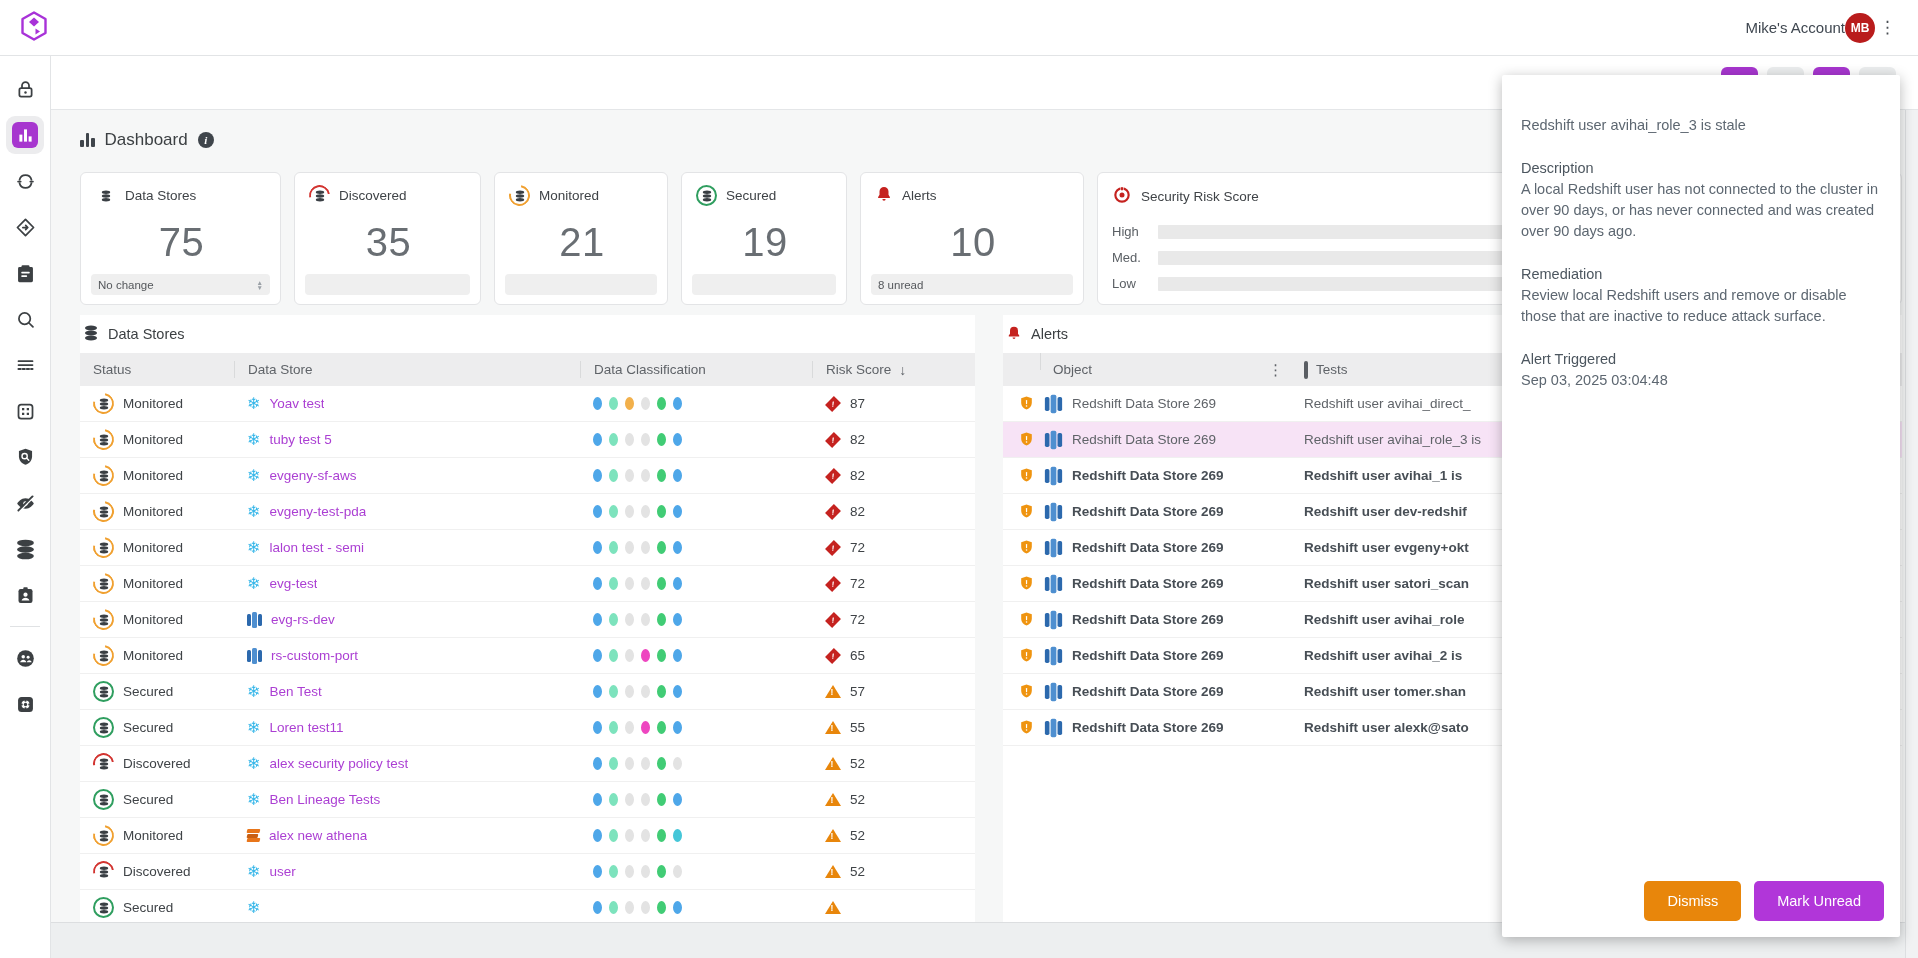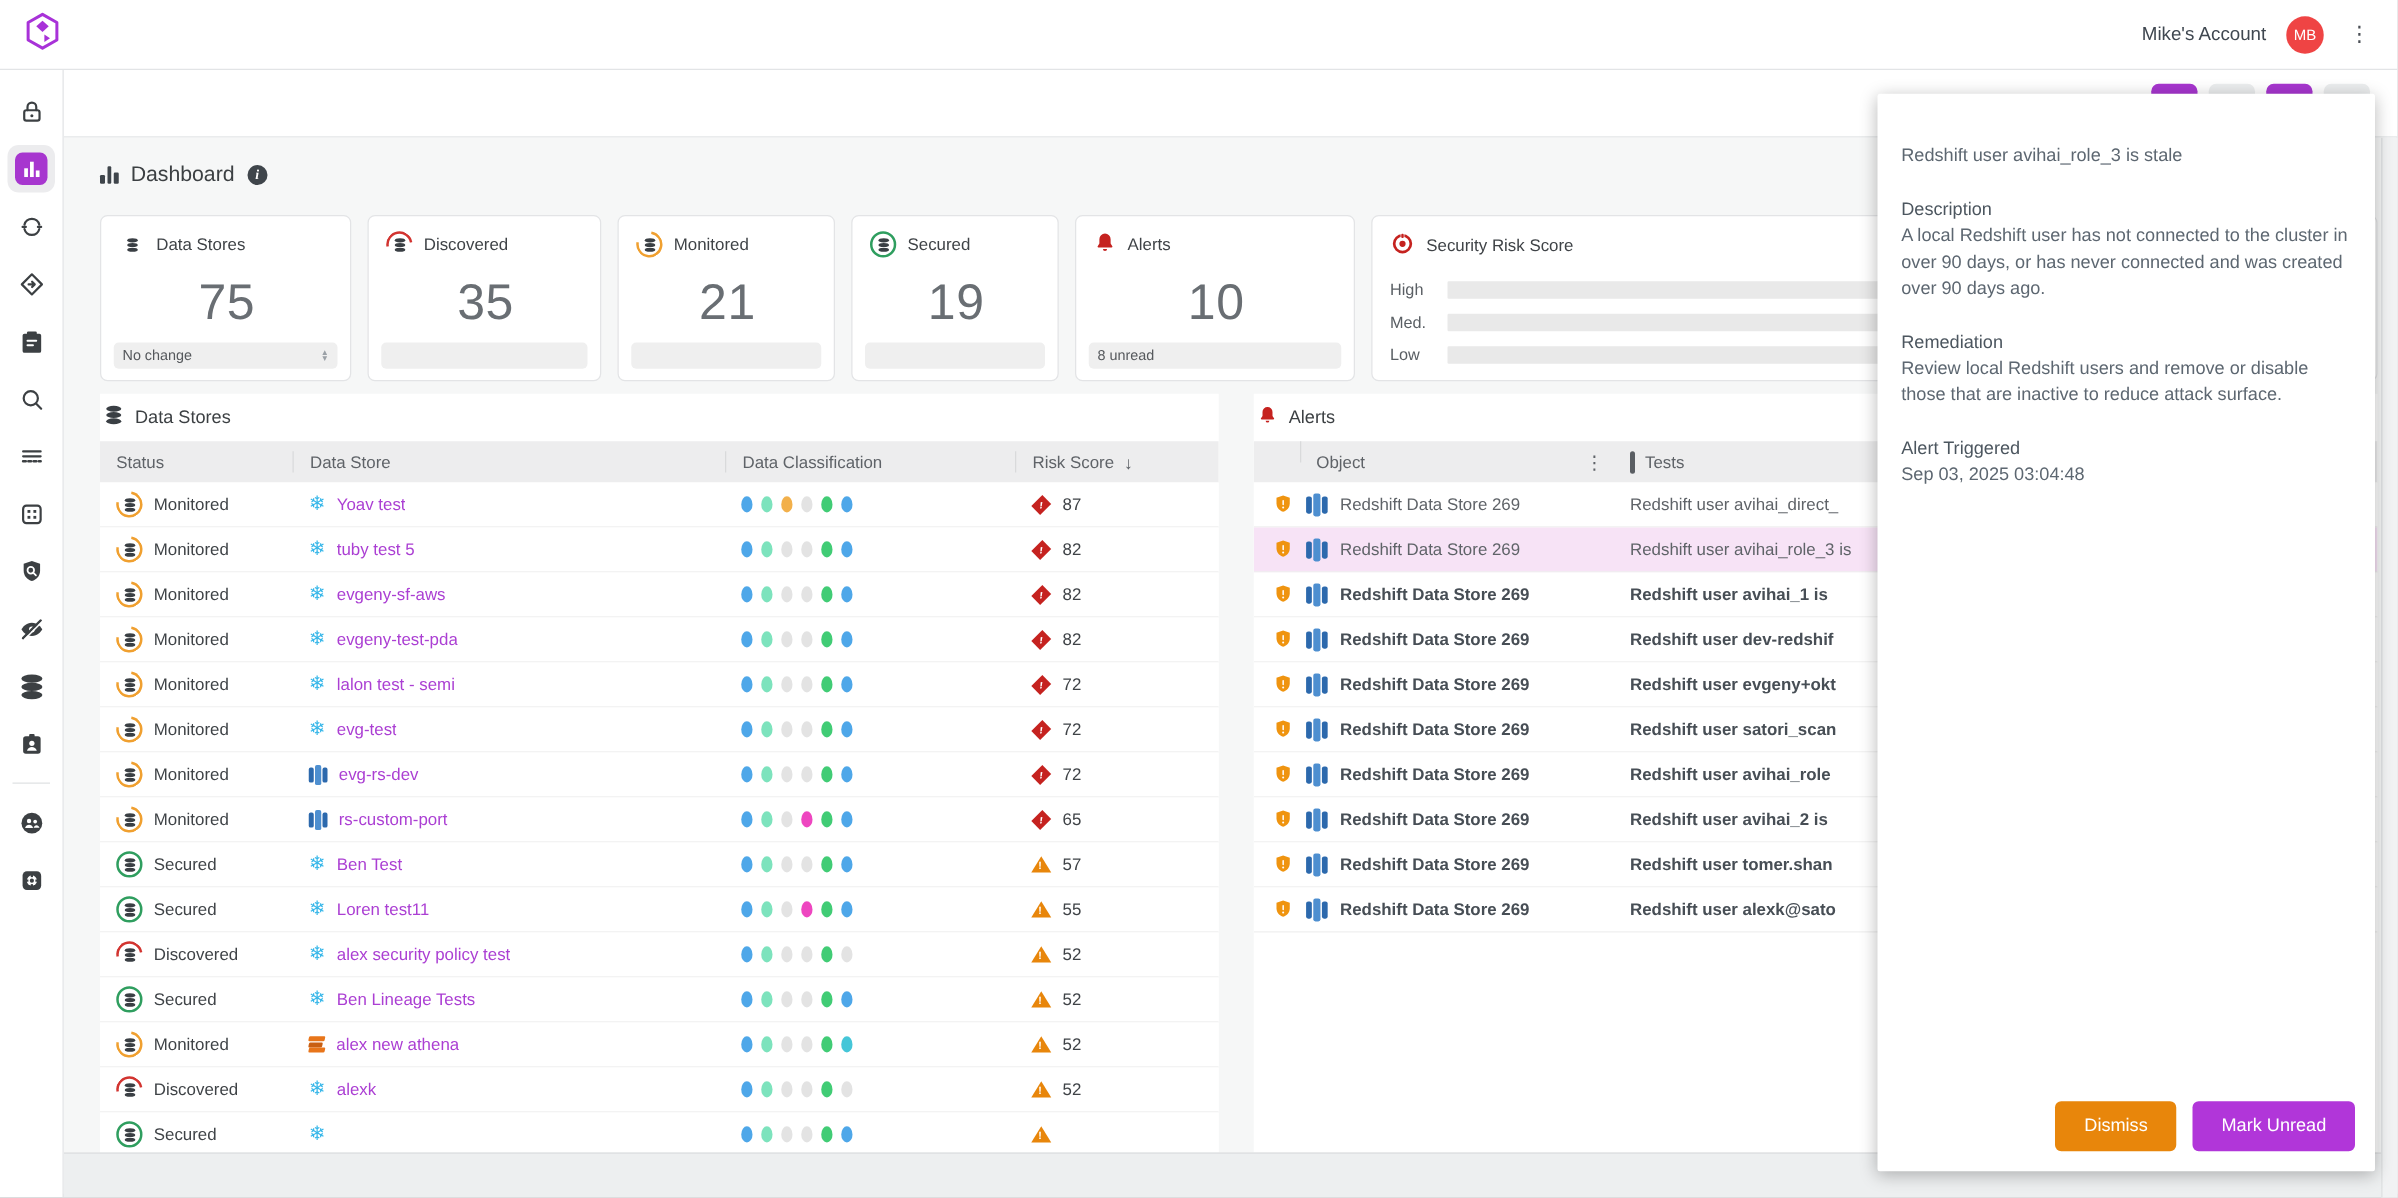--- a/index.html
+++ b/index.html
@@ -6,23 +6,23 @@
   html,body { width:1918px; height:958px; }
   body {
     font-family: "Liberation Sans", sans-serif;
     background:#fff; position:relative; overflow:hidden;
     color:#3c4043;
     box-shadow: inset 0 0 0 1px #a9adb2, inset 0 -3px 0 #8f9396;
   }
   
   .topbar{position:absolute;top:0;left:0;right:0;height:56px;background:#fff;border-bottom:1px solid #e2e4e6;display:flex;align-items:center;justify-content:space-between;padding:0 18px;z-index:20;}
   .logo{width:32px;height:32px;}
-  .topbar-right{display:flex;align-items:center;gap:16px;}
+  .topbar-right{display:flex;align-items:center;}
   .account-label{font-size:15px;color:#3f4750;}
-  .avatar{width:30px;height:30px;border-radius:50%;background:#ef4444;color:#fff;font-size:12px;font-weight:400;display:flex;align-items:center;justify-content:center;}
+  .avatar{width:30px;height:30px;border-radius:50%;background:#b91c1c;color:#fff;font-size:12px;font-weight:700;display:flex;align-items:center;justify-content:center;}
   .kebab{font-size:17px;color:#4a4f55;cursor:pointer;line-height:1;padding:2px 4px;}
   
   .sidebar{position:absolute;top:56px;left:0;bottom:0;width:51px;background:#fff;border-right:1px solid #e2e4e6;display:flex;flex-direction:column;align-items:center;padding-top:14px;gap:8px;z-index:15;}
   .side-item{width:38px;height:38px;border-radius:9px;display:flex;align-items:center;justify-content:center;cursor:pointer;}
   .side-item svg{width:21px;height:21px;}
   .side-item.active{background:#ececee;}
   .side-item.active .chip{width:26px;height:26px;border-radius:6px;background:#a736cf;display:flex;align-items:center;justify-content:center;}
   .side-divider{width:30px;height:1px;background:#e0e2e4;margin:4px 0;}
   
   .toolstrip{position:absolute;top:56px;left:51px;right:0;height:54px;background:#fff;border-bottom:1px solid #e4e6e8;display:flex;align-items:center;justify-content:flex-end;gap:9px;padding-right:22px;z-index:10;}
@@ -866,21 +866,21 @@
                 <svg viewBox="0 0 16 16" fill="#3a3f44">
                   <ellipse cx="8" cy="3" rx="5.6" ry="2.2"></ellipse>
                   <ellipse cx="8" cy="8" rx="5.6" ry="2.2"></ellipse>
                   <ellipse cx="8" cy="13" rx="5.6" ry="2.2"></ellipse>
                 </svg>
               </span>
               <span class="status-txt">Discovered</span>
             </div>
             <div class="cell">
               <span class="sf-ic">❄</span>
-              <a class="store-link">alexk</a>
+              <a class="store-link">user</a>
             </div>
             <div class="cell">
               <span class="dots">
                 <span class="dot" style="background:#4ea7e9"></span>
                 <span class="dot" style="background:#7de3bd"></span>
                 <span class="dot" style="background:#e3e3e3"></span>
                 <span class="dot" style="background:#e3e3e3"></span>
                 <span class="dot" style="background:#41cc75"></span>
                 <span class="dot" style="background:#e3e3e3"></span>
               </span>

